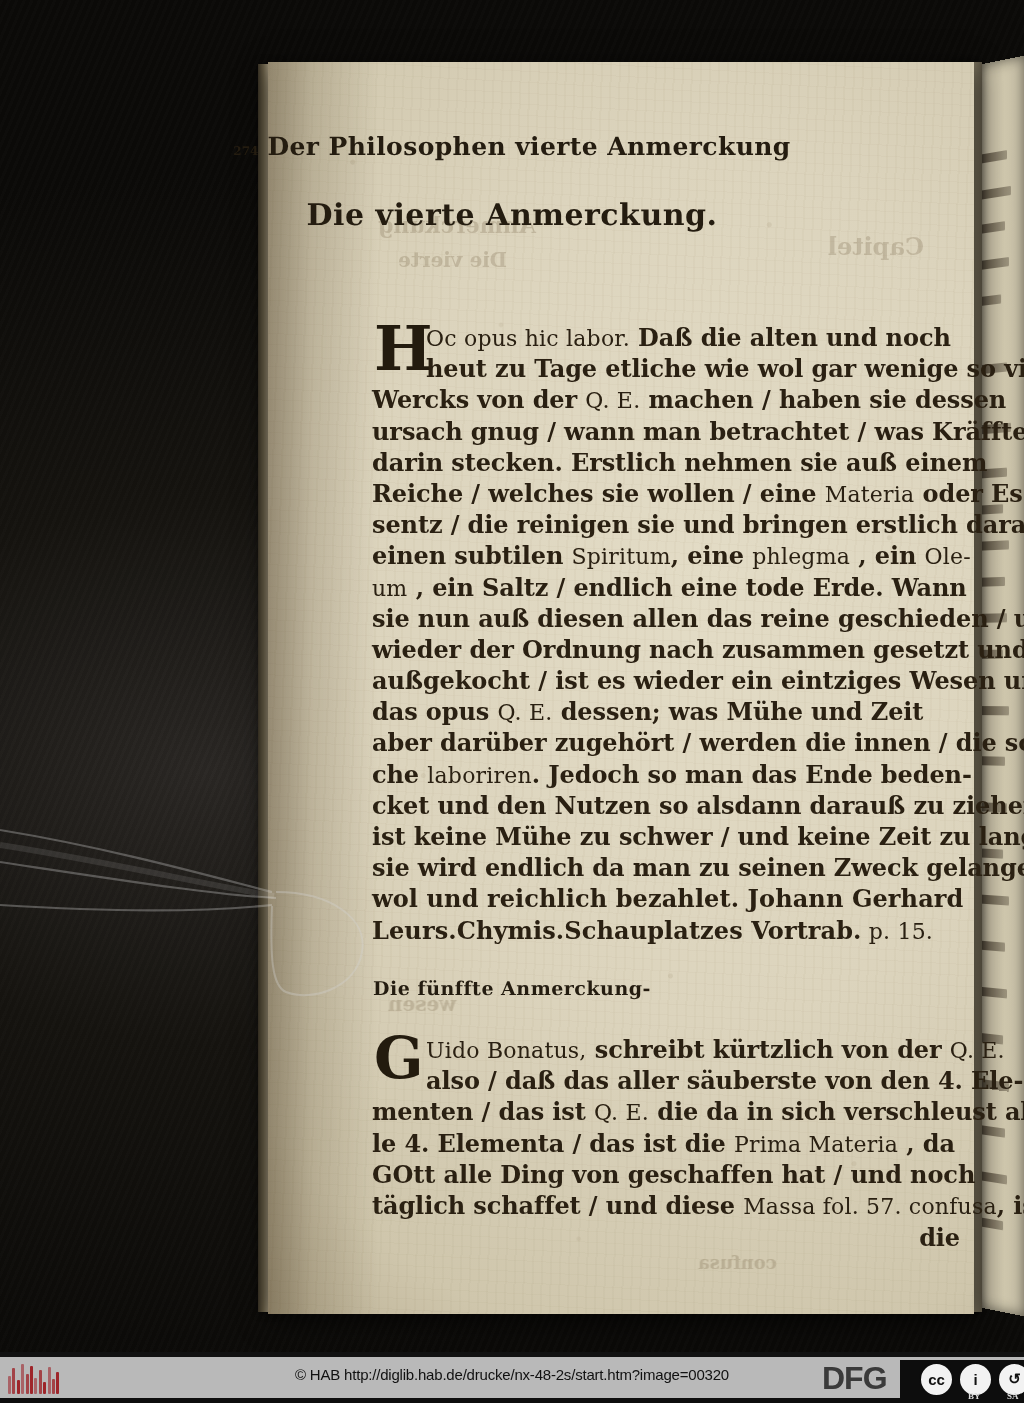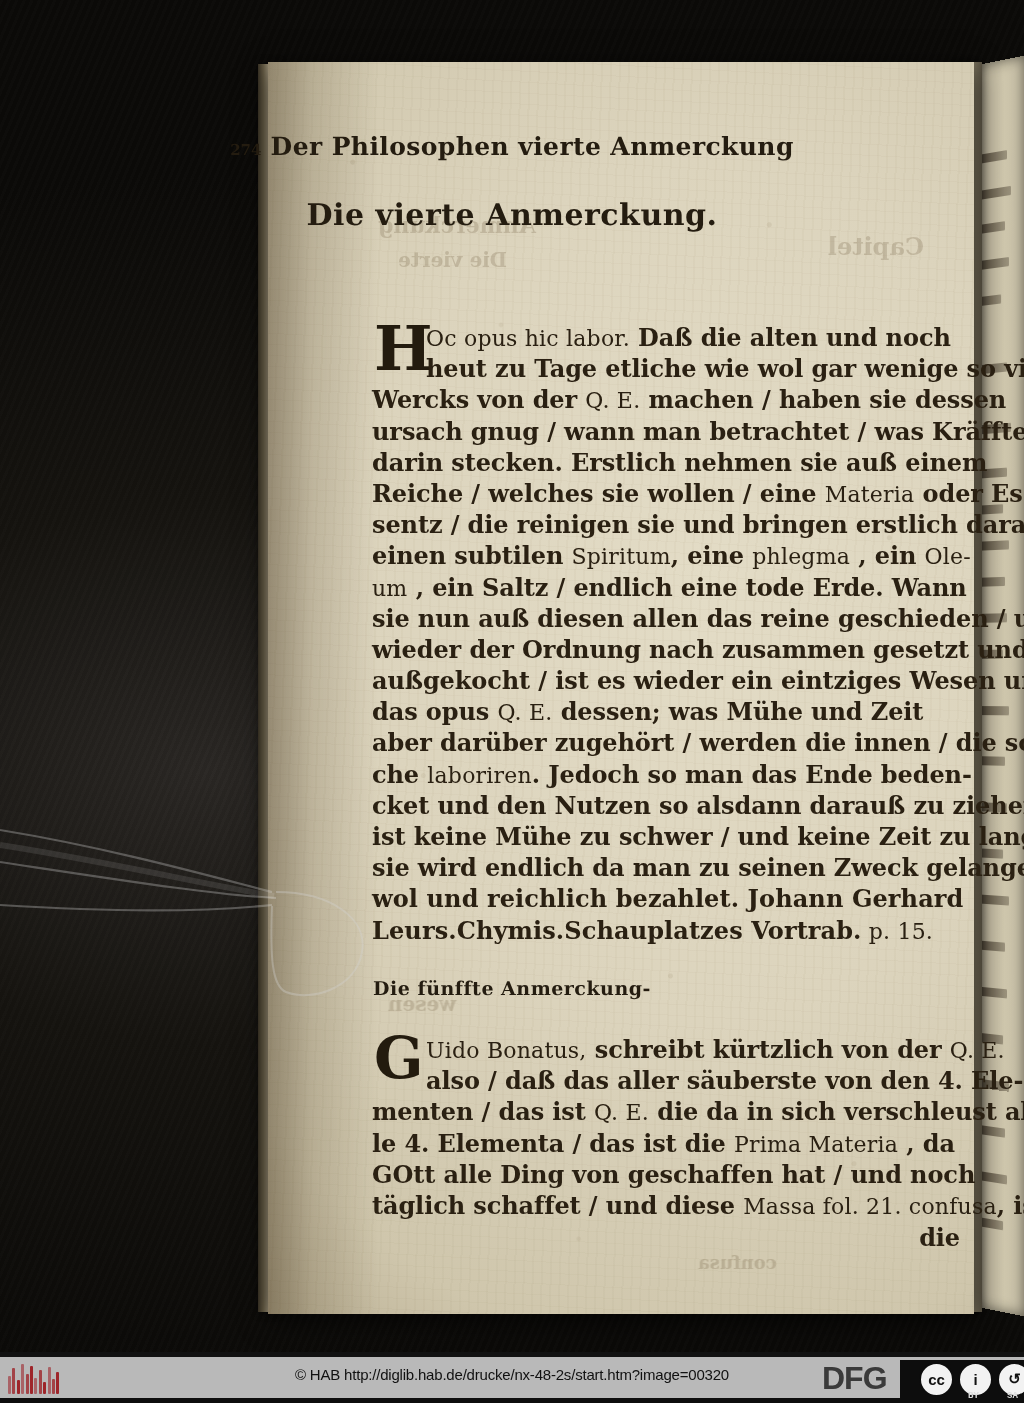--- a/index.html
+++ b/index.html
@@ -64,21 +64,21 @@
 
   
   #strap{position:absolute;left:0;top:0;width:1024px;height:1340px;pointer-events:none;}
 
   
   .type{position:absolute;color:#241c10;
     font-family:"DejaVu Serif",serif;
     text-rendering:geometricPrecision;}
   #running-head{left:0;right:0;top:132px;text-align:center;
     font-weight:700;font-size:25px;letter-spacing:.4px;}
-  #running-head .folio{font-size:15px;font-weight:700;letter-spacing:0;}
+  #running-head .folio{font-size:12px;font-weight:700;letter-spacing:0;}
 
   #head-1{left:0;right:0;top:198px;text-align:center;font-weight:700;font-size:30px;letter-spacing:.5px;}
   #head-2{left:0;right:0;top:255px;text-align:center;font-weight:700;font-size:28px;letter-spacing:.3px;}
   #head-2 .roman{font-weight:400;font-family:"DejaVu Serif",serif;}
 
   #head-3{left:0;right:0;top:978px;text-align:center;font-weight:700;font-size:19px;letter-spacing:.5px;}
 
   .block{position:absolute;left:372px;width:588px;}
   .ln{display:block;height:31.2px;line-height:31.2px;white-space:nowrap;
       font-size:24px;font-weight:600;color:#2a2012;letter-spacing:-.1px;}
@@ -102,21 +102,21 @@
   #hab-mark i{position:absolute;bottom:0;width:3px;background:#9c1c22;border-radius:1px;}
   #dfg-logo{position:absolute;left:822px;top:8px;
     font-family:"Liberation Sans",sans-serif;font-weight:800;font-size:32px;
     color:#3a3a3a;letter-spacing:-1px;}
   #cc-badge{position:absolute;left:900px;top:8px;width:120px;height:38px;background:#0d0d0d;
     display:flex;align-items:center;gap:4px;padding-left:19px;}
   .cc-c{width:31px;height:31px;border-radius:50%;background:#f2f2f2;border:2px solid #0d0d0d;
     box-shadow:0 0 0 2px #f2f2f2 inset;position:relative;flex:0 0 auto;}
   .cc-c span{position:absolute;inset:0;display:flex;align-items:center;justify-content:center;
     font-family:"Liberation Sans",sans-serif;font-weight:800;font-size:15px;color:#111;}
-  .cc-lbl{position:absolute;top:27px;font-family:Liberation Mono, monospace;
+  .cc-lbl{position:absolute;top:27px;font-family:Liberation Serif, serif;
     font-weight:700;font-size:9px;color:#dcdcdc;}
 </style>
 </head>
 <body>
 
 <div id="backdrop"></div>
 
 <div id="book">
 
   <div id="facing-page">
@@ -191,21 +191,21 @@
 
   <div class="type" id="head-3">Die fünffte Anmerckung-</div>
 
   <div class="dropcap" id="cap-g" style="left:374px;top:1029px;font-size:58px;">G</div>
   <div class="block" id="body-five" style="top:1034px;">
       <span class="ln indentcap"><span class="roman">Uido Bonatus,</span><span> schreibt kürtzlich von der </span><span class="roman">Q. E.</span></span>
       <span class="ln indentcap"><span>also / daß das aller säuberste von den 4. Ele-</span></span>
       <span class="ln"><span>menten / das ist </span><span class="roman">Q. E.</span><span> die da in sich verschleust al-</span></span>
       <span class="ln"><span>le 4. Elementa / das ist die </span><span class="roman">Prima Materia</span><span> , da</span></span>
       <span class="ln"><span>GOtt alle Ding von geschaffen hat /  und noch</span></span>
-      <span class="ln"><span>täglich schaffet / und diese </span><span class="roman">Massa</span><span class="roman"> fol. 21. </span><span class="roman">confusa</span><span>, ist</span></span>
+      <span class="ln"><span>täglich schaffet / und diese </span><span class="roman">Massa</span><span class="roman"> fol. 57. </span><span class="roman">confusa</span><span>, ist</span></span>
     </div>
 
   <div class="block" id="catchword-wrap" style="top:1222px;">
     <span class="ln right">die</span>
   </div>
 
   <svg id="strap" viewBox="0 0 1024 1340">
     <g fill="none" stroke="rgba(225,225,225,0.30)" stroke-width="2.2">
       <path d="M0 830 C 110 848, 210 876, 272 892"></path>
       <path d="M0 905 C 110 912, 205 912, 272 905"></path>

